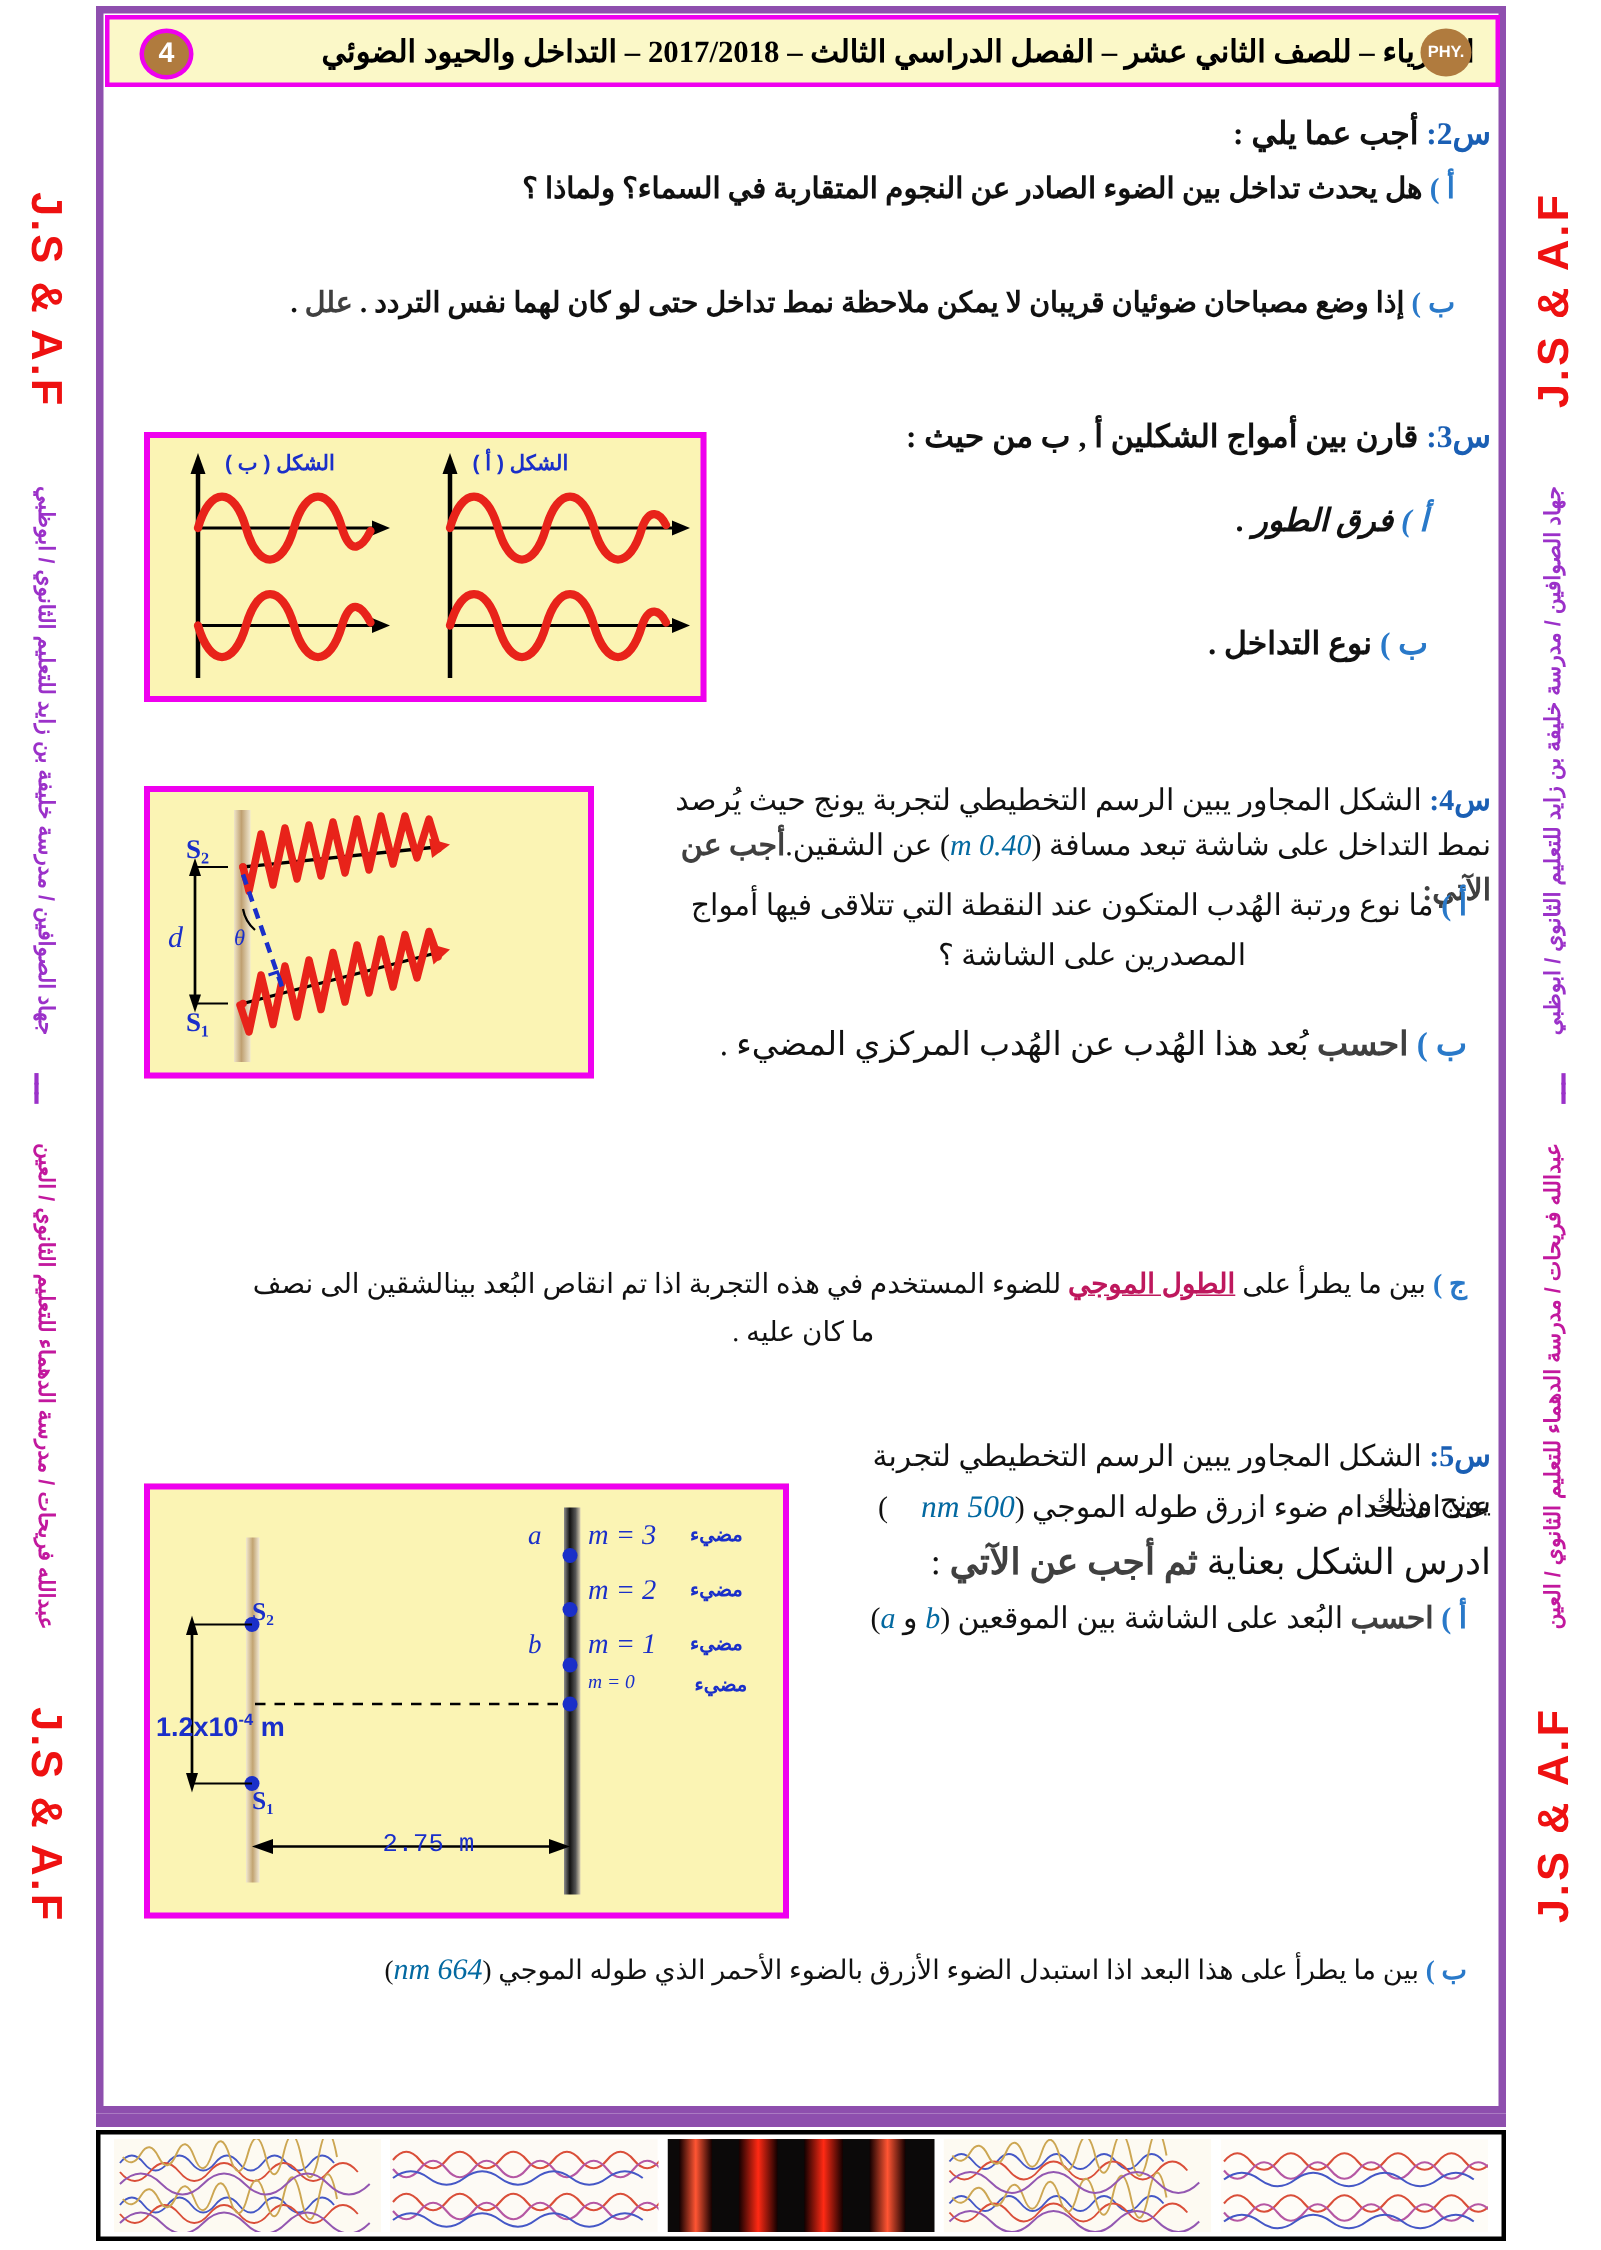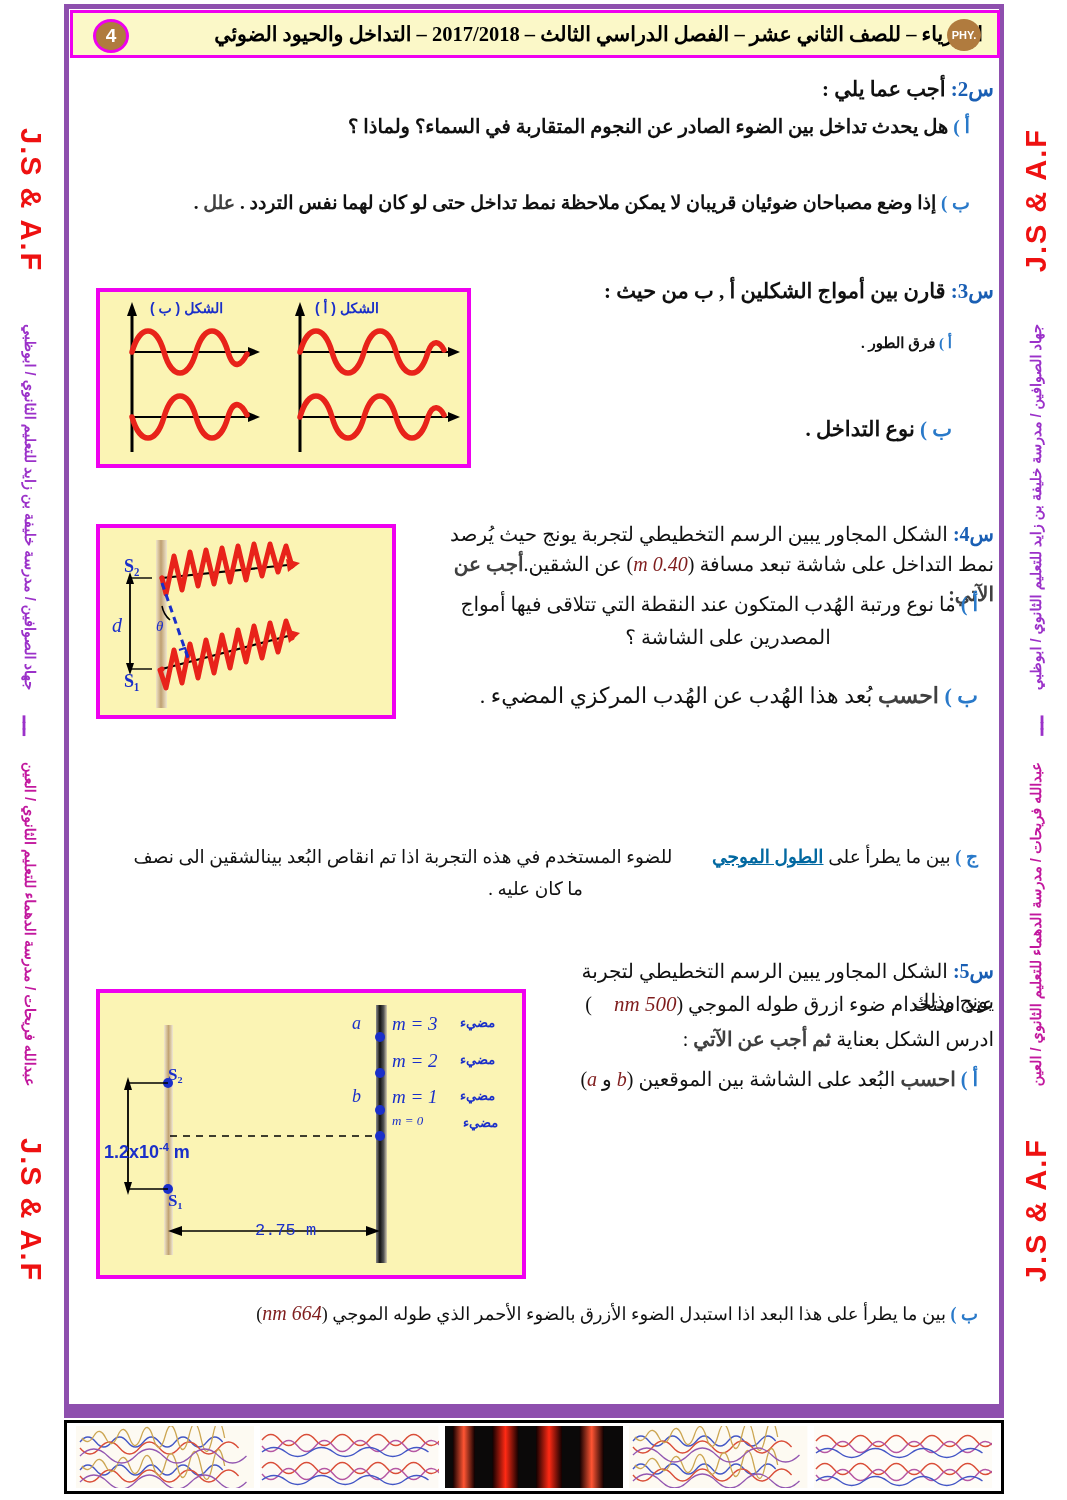--- a/index.html
+++ b/index.html
@@ -131,23 +131,23 @@
     font-family: "Liberation Serif", serif;
     color: #111111;
     line-height: 1.5;
   }
   .qnum {
     color: #1a5fb4;
     font-weight: bold;
   }
   .alpha { color: #2979c9; font-weight: bold; }
   .red { color: #404040; font-weight: bold; }
-  .red-ul { color: #0369a1; font-weight: bold; text-decoration: underline; margin-left: 35px; }
+  .red-ul { color: #be185d; font-weight: bold; text-decoration: underline; }
   .blue-math {
-    color: #7f1d1d;
+    color: #0369a1;
     font-family: "Liberation Serif", serif;
     font-style: italic;
     font-weight: normal;
     text-align: center;
   }
 
   
   .figbox {
     position: absolute;
     background: #fbf4b4;
@@ -244,21 +244,21 @@
       <span class="alpha">ب )</span>
       <span>إذا وضع مصباحان ضوئيان قريبان لا يمكن ملاحظة نمط تداخل حتى لو كان لهما نفس التردد .</span>
       <span class="red">علل</span>
       <span>.</span>
     </div>
 
     <div class="qline" style="right:6px; top:212px; font-size:21px; font-weight:bold;">
       <span class="qnum">س3:</span>
       <span>قارن بين أمواج الشكلين أ , ب من حيث :</span>
     </div>
-    <div class="qline" style="right:48px; top:268px; font-size:15px; font-weight:bold;">
+    <div class="qline" style="right:48px; top:268px; font-size:21px; font-weight:bold;font-style:italic;">
       <span class="alpha">أ )</span>
       <span>فرق الطور .</span>
     </div>
     <div class="qline" style="right:48px; top:350px; font-size:21px; font-weight:bold;">
       <span class="alpha">ب )</span>
       <span>نوع التداخل .</span>
     </div>
 
     <div class="figbox" style="left:26px; top:224px; width:375px; height:180px;">
       <svg width="367" height="172" viewBox="0 0 367 172">
@@ -364,21 +364,21 @@
       <div class="lbl" style="left:56px; top:90px; font-size:15px; font-style:italic;">θ</div>
     </div>
 
     <div class="qline" style="right:6px; top:892px; width:440px; font-size:20px; text-align:right;">
       <span class="qnum">س5:</span>
       <span>الشكل المجاور يبين  الرسم التخطيطي لتجربة يونج وذلك</span>
     </div>
     <div class="qline" style="right:6px; top:925px; width:440px; font-size:20px; text-align:right;">
       <span>عند استخدام ضوء ازرق طوله الموجي (</span><span class="blue-math" style="font-size:21px;margin-left:22px;">500 nm</span><span>)</span>
     </div>
-    <div class="qline" style="right:6px; top:960px; width:440px; font-size:20px; text-align:right;">
+    <div class="qline" style="right:6px; top:960px; width:440px; font-size:24px; text-align:right;">
       <span>ادرس الشكل بعناية</span>
       <span class="red">ثم أجب عن الآتي</span>
       <span>:</span>
     </div>
     <div class="qline" style="right:22px; top:1000px; width:430px; font-size:20px; text-align:right;">
       <span class="alpha">أ )</span>
       <span class="red">احسب</span>
       <span>البُعد على الشاشة بين الموقعين (</span><span class="blue-math">b</span>
       <span>و</span>
       <span class="blue-math">a</span><span>)</span>

